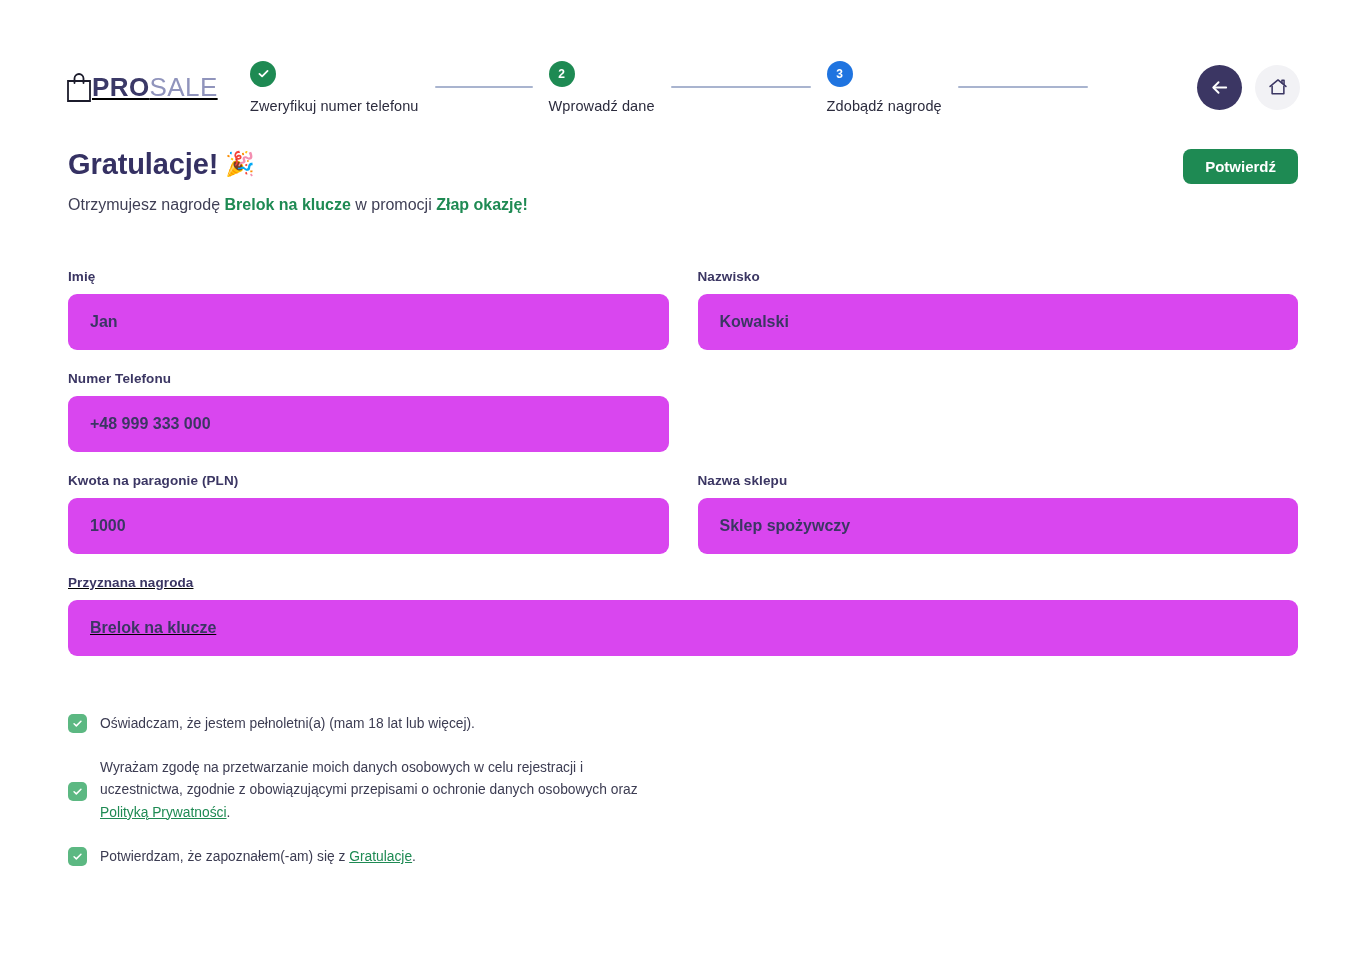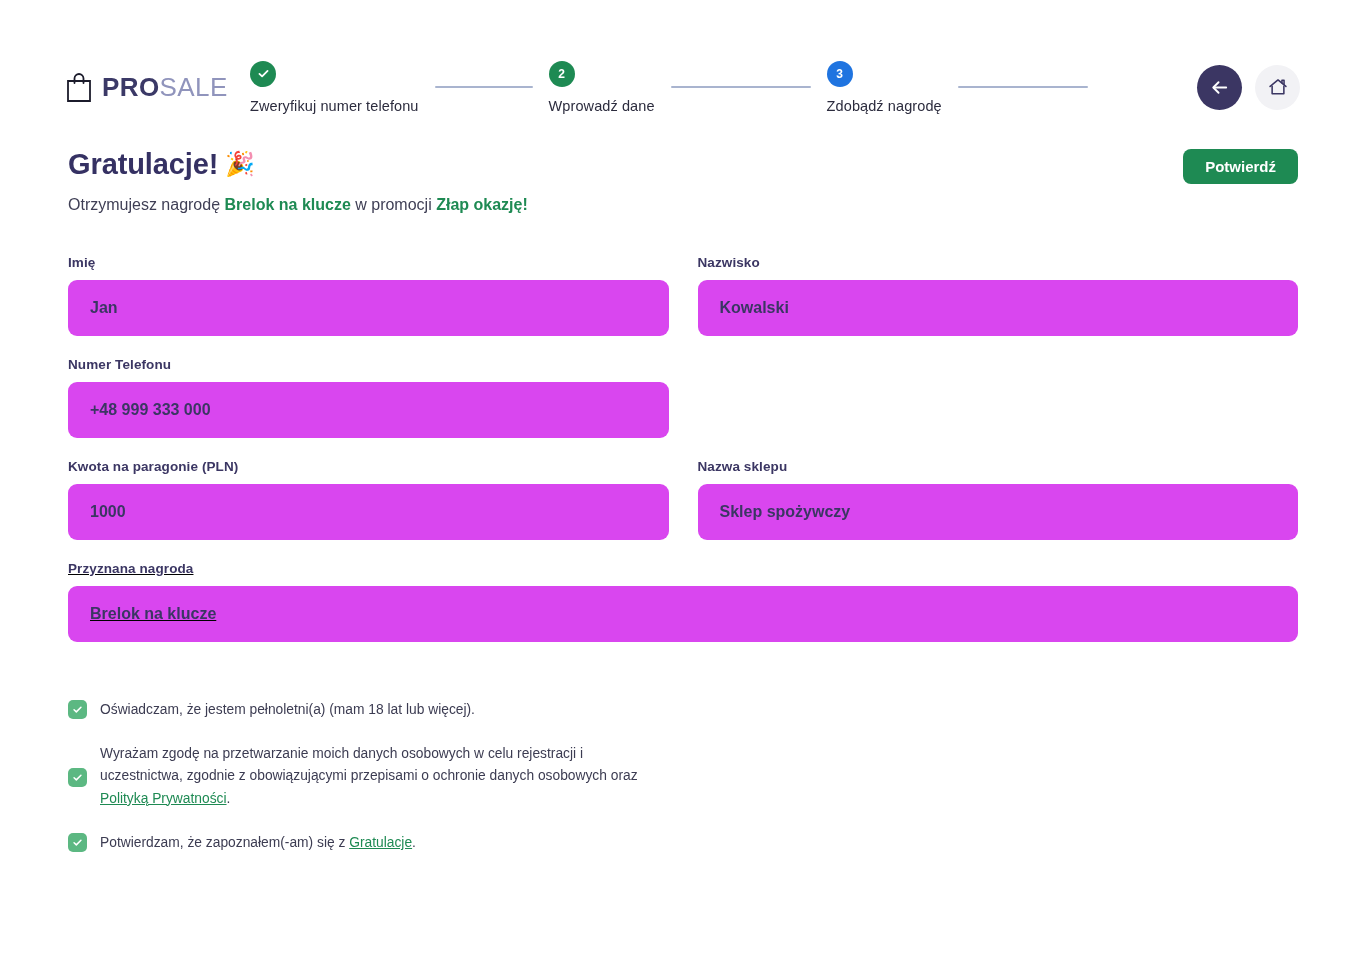--- a/index.html
+++ b/index.html
@@ -30,21 +30,21 @@
     height: 62px;
     display: flex;
     align-items: center;
   }
 
   .logo-wrap {
     position: absolute;
     left: 66px;
     display: flex;
     align-items: center;
-    gap: 10px;
+    text-decoration: underline;
   }
   .bag-icon { width: 26px; height: 32px; display: block; }
   .logo-text {
     font-size: 26px;
     font-weight: 700;
     letter-spacing: 0.4px;
     line-height: 1;
     white-space: nowrap;
   }
   .logo-pro { color: #3b3967; font-weight: 800; }
@@ -144,21 +144,21 @@
     font-weight: 600;
     padding: 0 22px;
     height: 35px;
     cursor: pointer;
     font-family: "Liberation Sans", sans-serif;
     margin-top: 3px;
   }
 
   
   .form-grid {
-    margin-top: 38px;
+    margin-top: 52px;
     padding: 0 68px;
     display: grid;
     grid-template-columns: 1fr 1fr;
     column-gap: 29px;
     row-gap: 0;
   }
   .field { margin-bottom: 21px; }
   .field.full { grid-column: 1 / -1; text-decoration: underline; }
   .field.empty { visibility: hidden; }
   .field-label {

